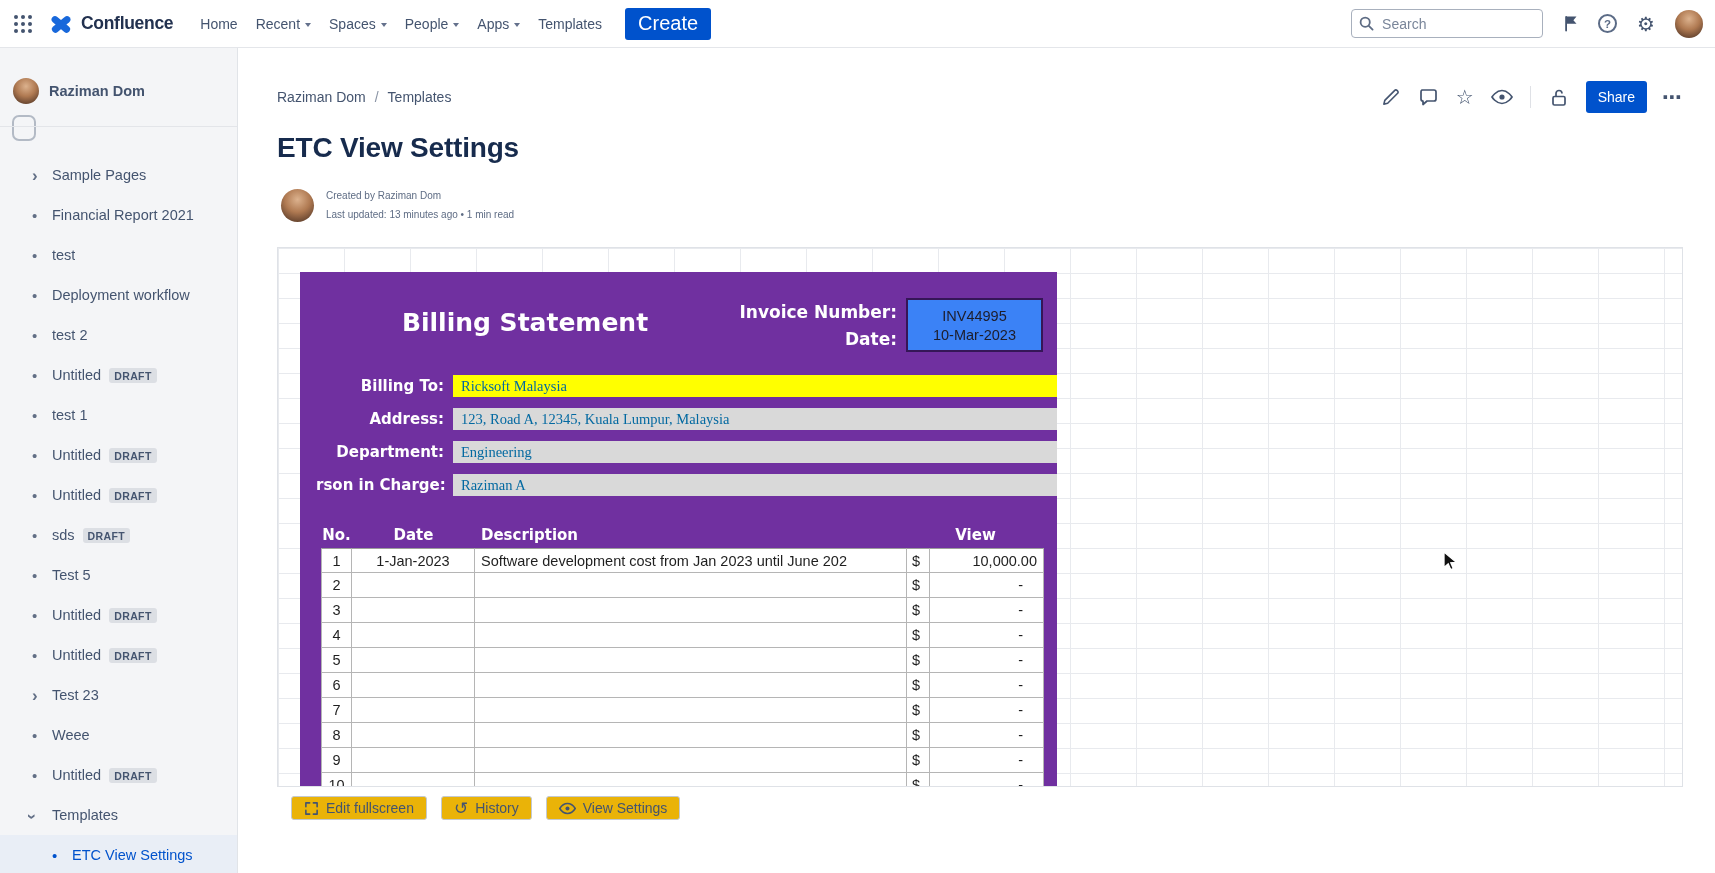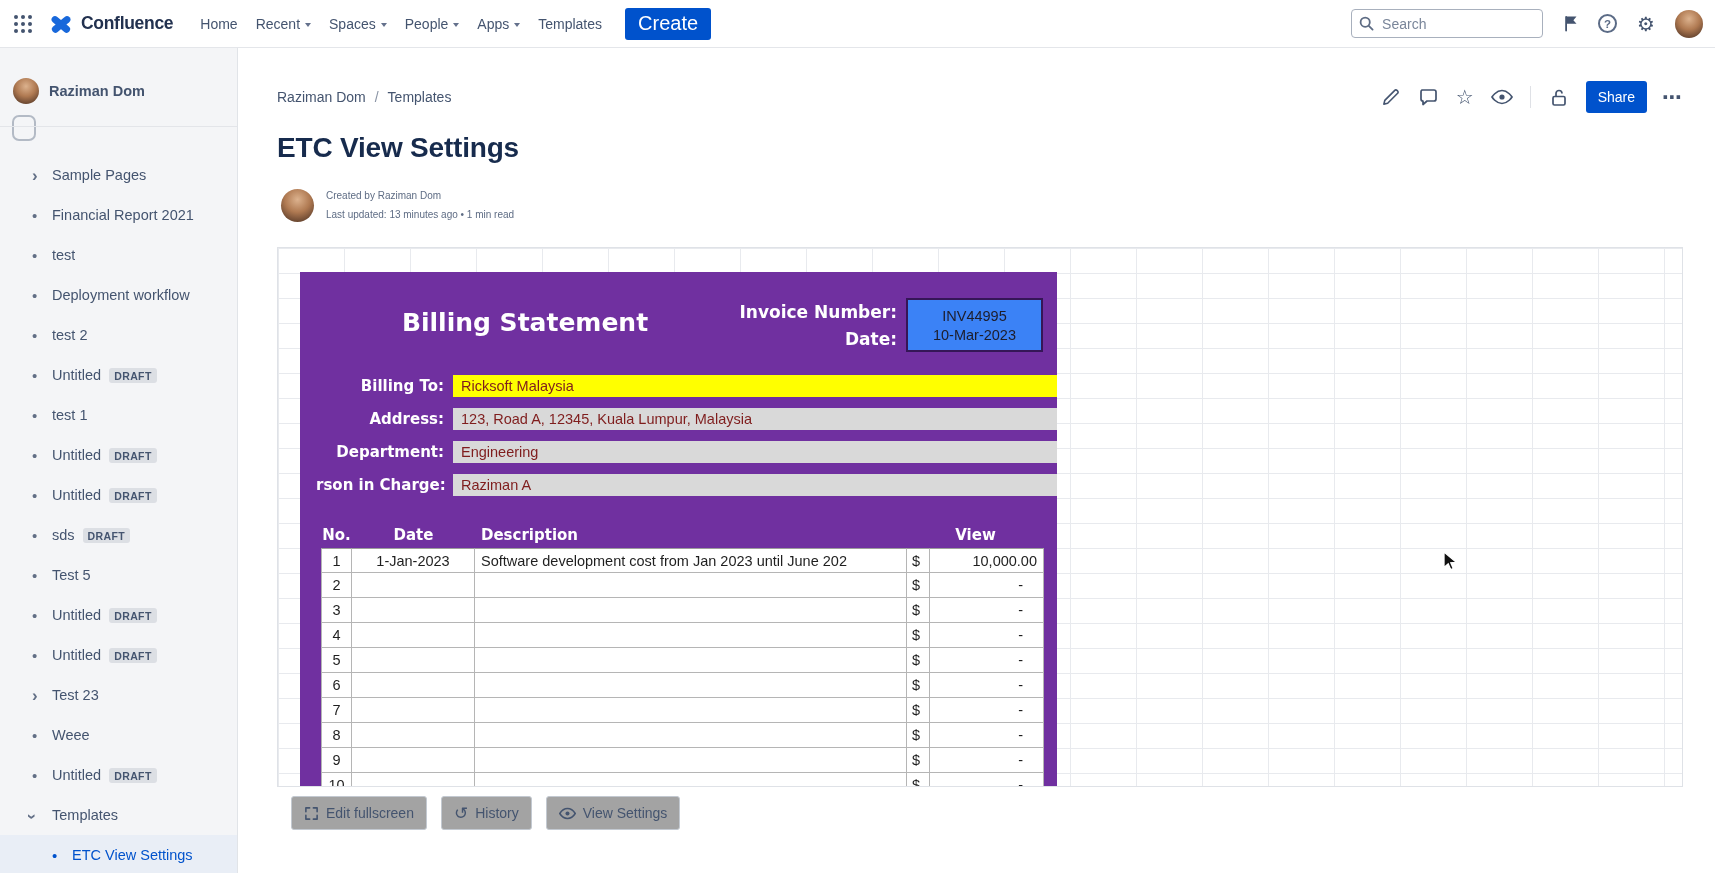--- a/index.html
+++ b/index.html
@@ -98,22 +98,22 @@
     font-size:17px;font-weight:700;line-height:27px;}
   .inv-box{position:absolute;top:26px;left:606px;width:137px;height:54px;background:#3b82f6;
     border:2px solid #351657;box-sizing:border-box;color:#1d1d2b;font-size:14.5px;text-align:center;
     display:flex;flex-direction:column;justify-content:center;gap:3px;
     font-family:"Liberation Sans",sans-serif;}
   .fields{position:absolute;top:103px;left:16px;width:742px;}
   .field-row{display:flex;align-items:center;height:22px;margin-bottom:11px;}
   .field-label{width:128px;margin-right:9px;text-align:right;color:#fff;font-size:15px;
     font-weight:700;white-space:nowrap;}
   .field-value{flex:1;background:#d9d9d9;height:22px;line-height:22px;padding:0 8px;
-    font-size:14.5px;color:#7f1d1d;white-space:nowrap;overflow:hidden;
-    font-family:Liberation Sans, sans-serif;}
+    font-size:14.5px;color:#0369a1;white-space:nowrap;overflow:hidden;
+    font-family:Liberation Serif, serif;}
   .field-value.yellow{background:#ffff00;}
   .bs-table{position:absolute;top:250px;left:21px;width:723px;}
   .t-head{display:flex;color:#fff;font-weight:700;height:26px;align-items:center;font-size:15px;}
   .h-no{width:31px;text-align:center;}
   .h-date{width:123px;text-align:center;}
   .h-desc{width:432px;padding-left:6px;box-sizing:border-box;}
   .h-cost{width:137px;text-align:center;}
   .t-body{font-family:"Liberation Sans",sans-serif;font-size:14.5px;}
   .t-row{display:flex;height:25px;box-sizing:border-box;}
   .cell{border-right:1px solid #b5b5b5;border-bottom:1px solid #b5b5b5;box-sizing:border-box;
@@ -121,22 +121,22 @@
   .t-row .cell:first-child{border-left:1px solid #b5b5b5;}
   .t-row:first-child .cell{border-top:1px solid #9c9c9c;}
   .c-no{width:31px;justify-content:center;}
   .c-date{width:123px;justify-content:center;}
   .c-desc{width:432px;padding:0 6px;white-space:nowrap;overflow:hidden;}
   .c-cur{width:23px;padding-left:5px;}
   .c-amt{width:114px;justify-content:flex-end;padding-right:6px;}
   .c-amt.dash{padding-right:20px;}
   
   .sheet-actions{position:absolute;top:748px;left:14px;display:flex;gap:14px;}
-  .sheet-btn{display:inline-flex;align-items:center;gap:7px;height:34px;padding:0 12px;
-    background:#a3a3a3;border:1px solid #c3c9d1;border-radius:3px;font-size:14px;color:#44546f;
+  .sheet-btn{display:inline-flex;align-items:center;gap:7px;height:24px;padding:0 12px;
+    background:#eab308;border:1px solid #c3c9d1;border-radius:3px;font-size:14px;color:#44546f;
     font-family:inherit;cursor:pointer;}
   .uicon{font-size:17px;line-height:1;font-family:"DejaVu Sans",sans-serif;}
   
   .cursor{position:absolute;left:1443px;top:551px;z-index:99;pointer-events:none;}
 </style>
 </head>
 <body>
 
 <nav class="topnav">
   <div class="appgrid">

